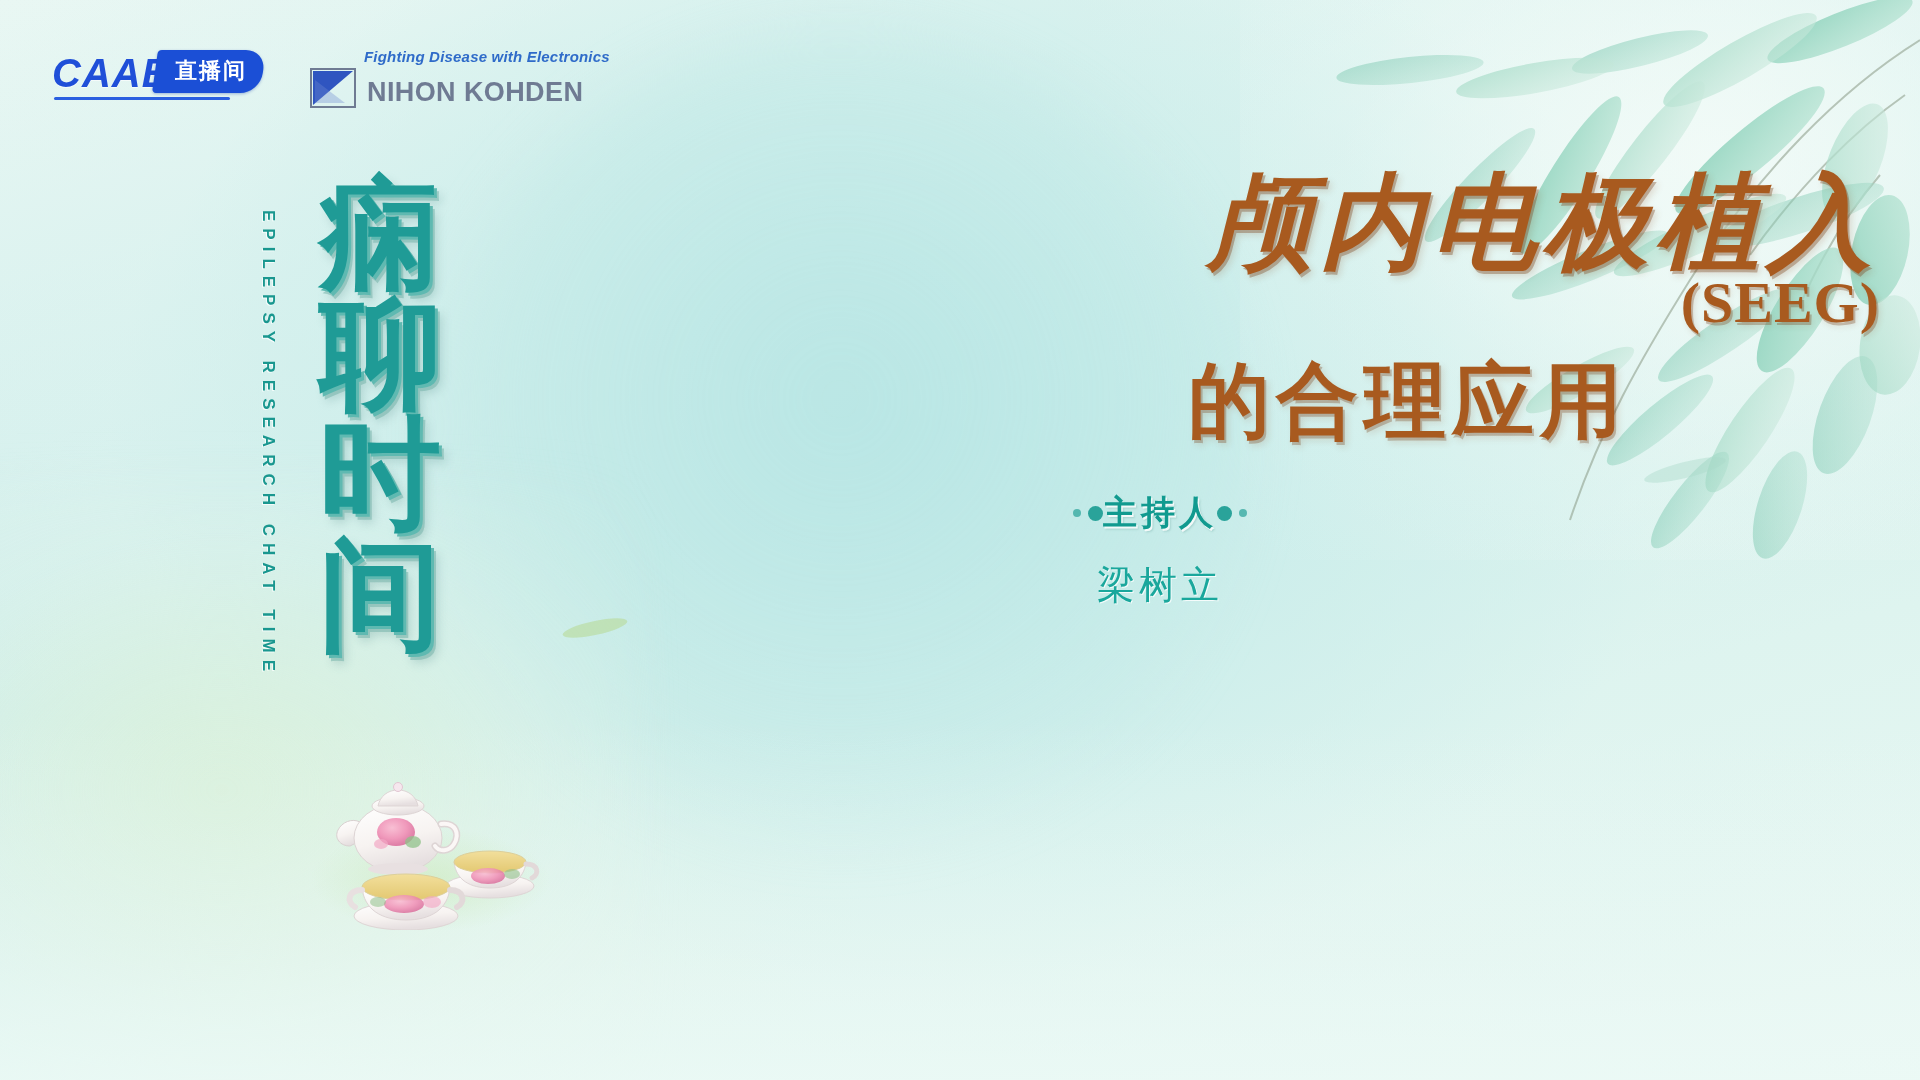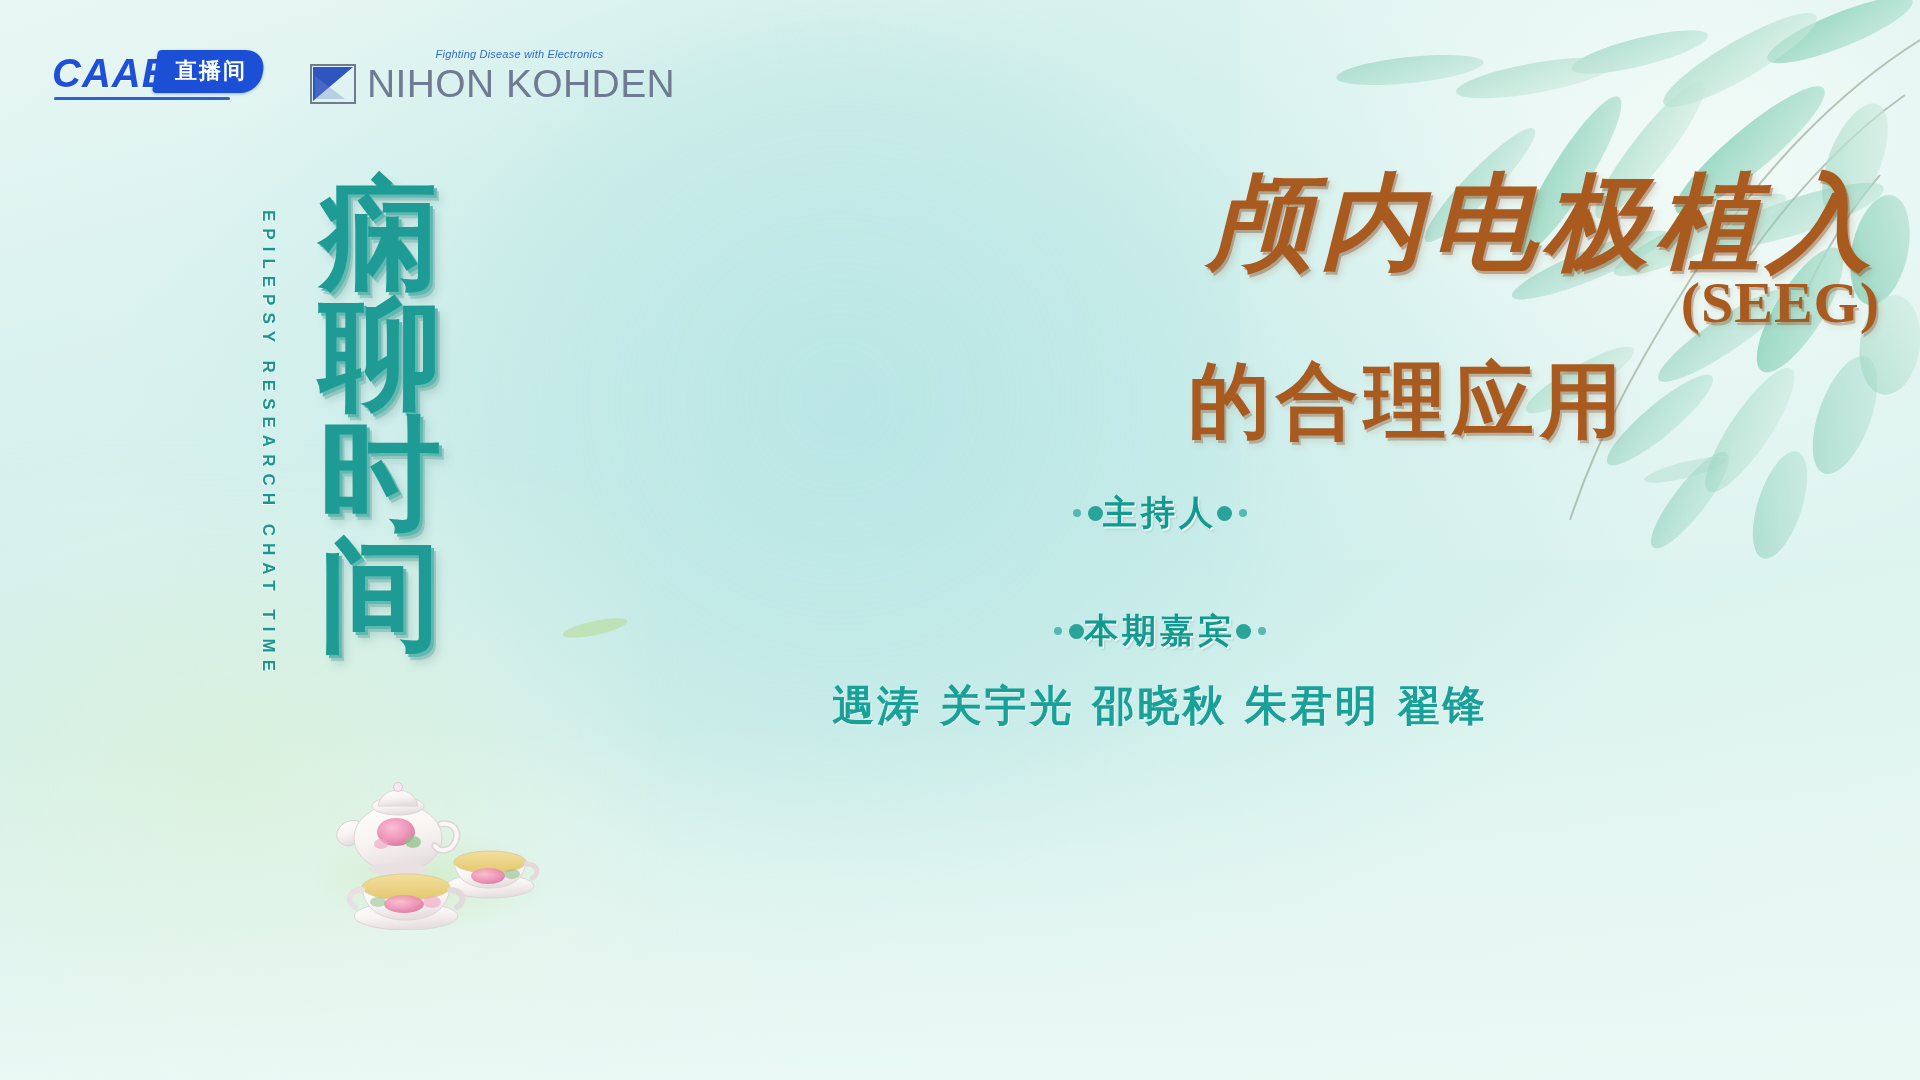--- a/index.html
+++ b/index.html
@@ -77,31 +77,30 @@
     letter-spacing:2px;
     box-shadow:0 1px 3px rgba(20,60,170,0.35);
     transform:skewX(-8deg);
   }
   .caae-pill span { display:inline-block; transform:skewX(8deg); }
 
   .logo-nk {
     position:absolute; left:310px; top:48px;
   }
   .nk-tag {
-    font-size:11px; font-style:italic; font-weight:normal;
+    font-size:15px; font-style:italic; font-weight:bold;
     color:#2f6bc9; letter-spacing:0.2px;
     margin-left:54px; margin-bottom:2px;
     white-space:nowrap;
-    text-align:center;
   }
   .nk-row { display:flex; align-items:center; gap:11px; }
   .nk-mark { width:46px; height:40px; flex:0 0 auto; }
   .nk-name {
-    font-size:39px; font-weight:400; letter-spacing:0.4px;
-    color:#6f7b93; white-space:nowrap;
+    font-size:27px; font-weight:700; letter-spacing:0.4px;
+    color:#6f7b93; white-space:nowrap;margin-top:10px;
   }
 
   
   .vert-en {
     position:absolute; left:258px; top:210px;
     height:520px;
     writing-mode:vertical-rl;
     font-size:17px; font-weight:bold;
     letter-spacing:7px;
     color:#19978f;
@@ -317,36 +316,23 @@
         <span class="dots-l">
           <i class="dot sm"></i>
             <i class="dot lg"></i>
         </span>
         <span class="sec-label">主持人</span>
         <span class="dots-r">
           <i class="dot lg"></i>
             <i class="dot sm"></i>
         </span>
       </div>
+      <div class="sec-names">梁树立</div>
     </div>
 
-    <div class="guests">
-      <div class="sec-head">
-        <span class="dots-l">
-          <i class="dot sm"></i>
-            <i class="dot lg"></i>
-        </span>
-        <span class="sec-label">本期嘉宾</span>
-        <span class="dots-r">
-          <i class="dot lg"></i>
-            <i class="dot sm"></i>
-        </span>
-      </div>
-      <div class="sec-names">遇涛  关宇光  邵晓秋  朱君明  翟锋</div>
-    </div>
 
   </div>
 
   <div class="teaset">
     <svg viewBox="0 0 260 160" xmlns="http://www.w3.org/2000/svg">
       <defs>
         <linearGradient id="por" x1="0" y1="0" x2="0.3" y2="1">
           <stop offset="0%" stop-color="#ffffff"></stop>
           <stop offset="60%" stop-color="#f7f3f1"></stop>
           <stop offset="100%" stop-color="#e6dfe0"></stop>

